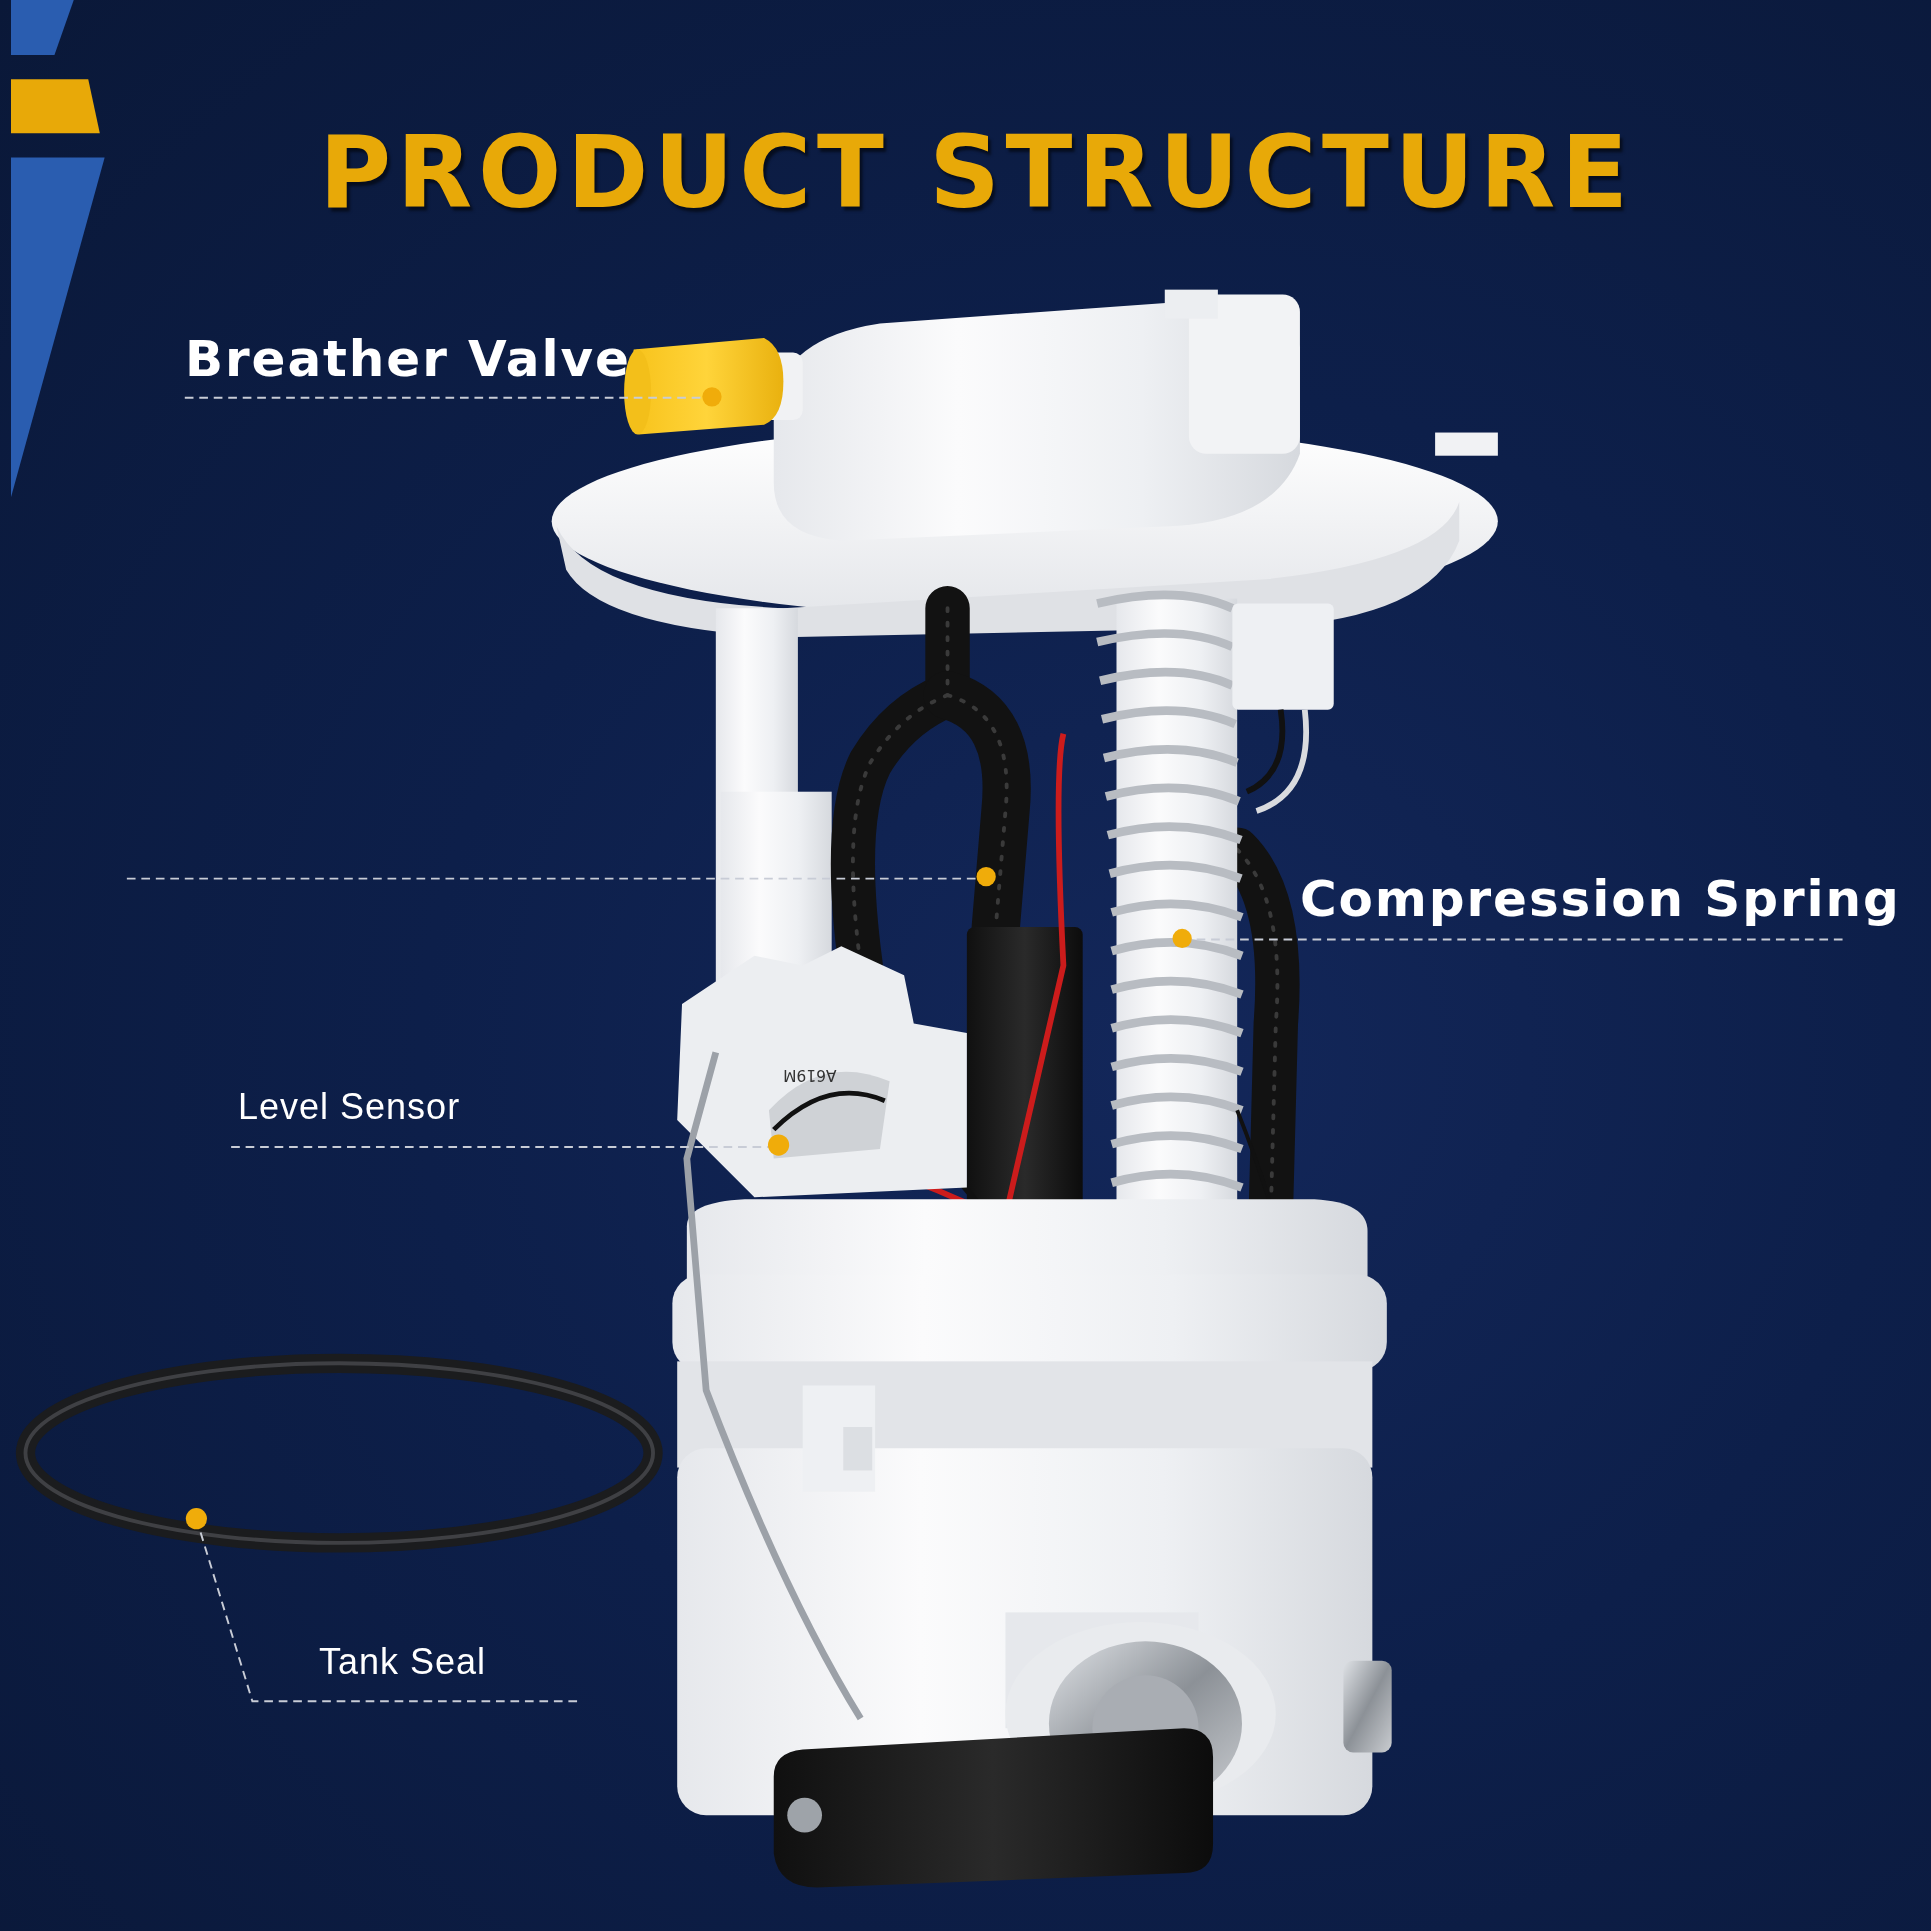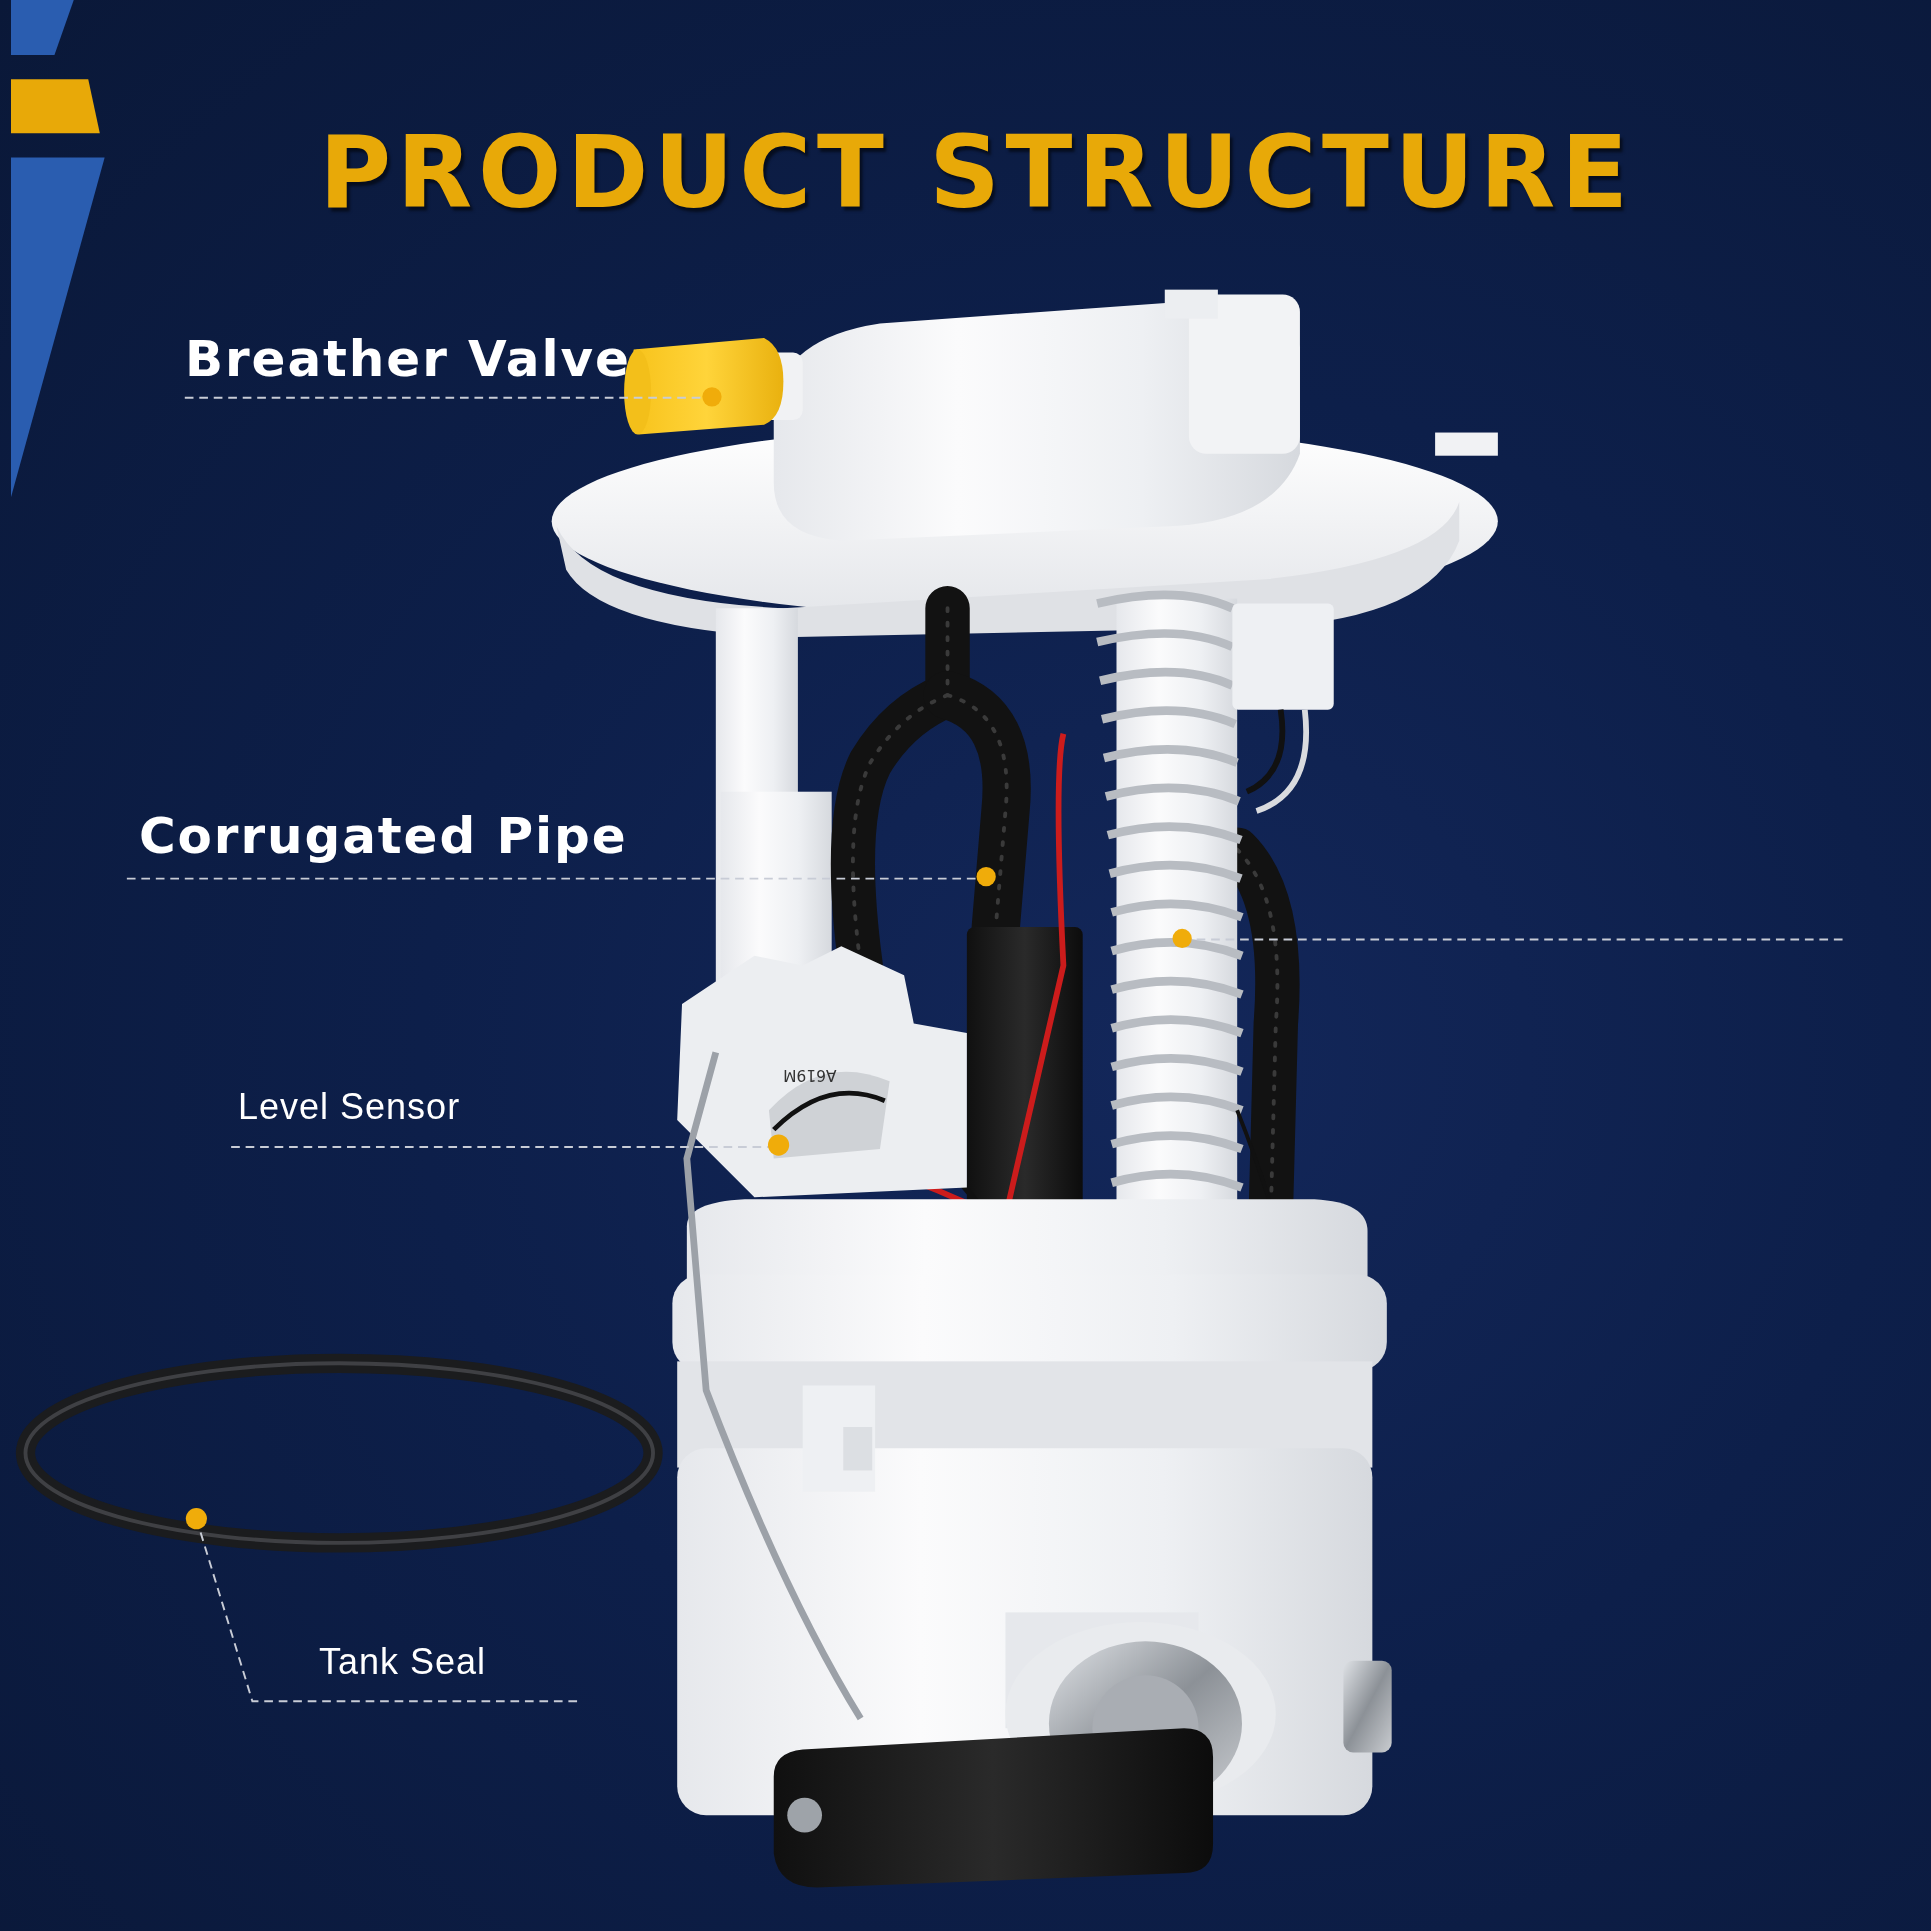--- a/index.html
+++ b/index.html
@@ -174,18 +174,18 @@
     <g fill="#F0AC0A">
       <circle cx="726" cy="411" r="10"></circle>
       <circle cx="1010" cy="908" r="10"></circle>
       <circle cx="1213" cy="972" r="10"></circle>
       <circle cx="795" cy="1186" r="11"></circle>
       <circle cx="192" cy="1573" r="11"></circle>
     </g>
   </svg>
 
   <div class="callout-text" style="left:174px; top:334px;text-align:center;">Breather Valve</div>
-  <div class="callout-text" style="left:128px; top:811px;">Corrugated Pipe</div>
+  <div class="callout-text" style="left:1289px; top:874px;">Compression Spring</div>
   <div class="callout-text light" style="left:227px; top:1089px;">Level Sensor</div>
   <div class="callout-text light" style="left:308px; top:1644px;">Tank Seal</div>
 
 </div>
 
 
 </body></html>

